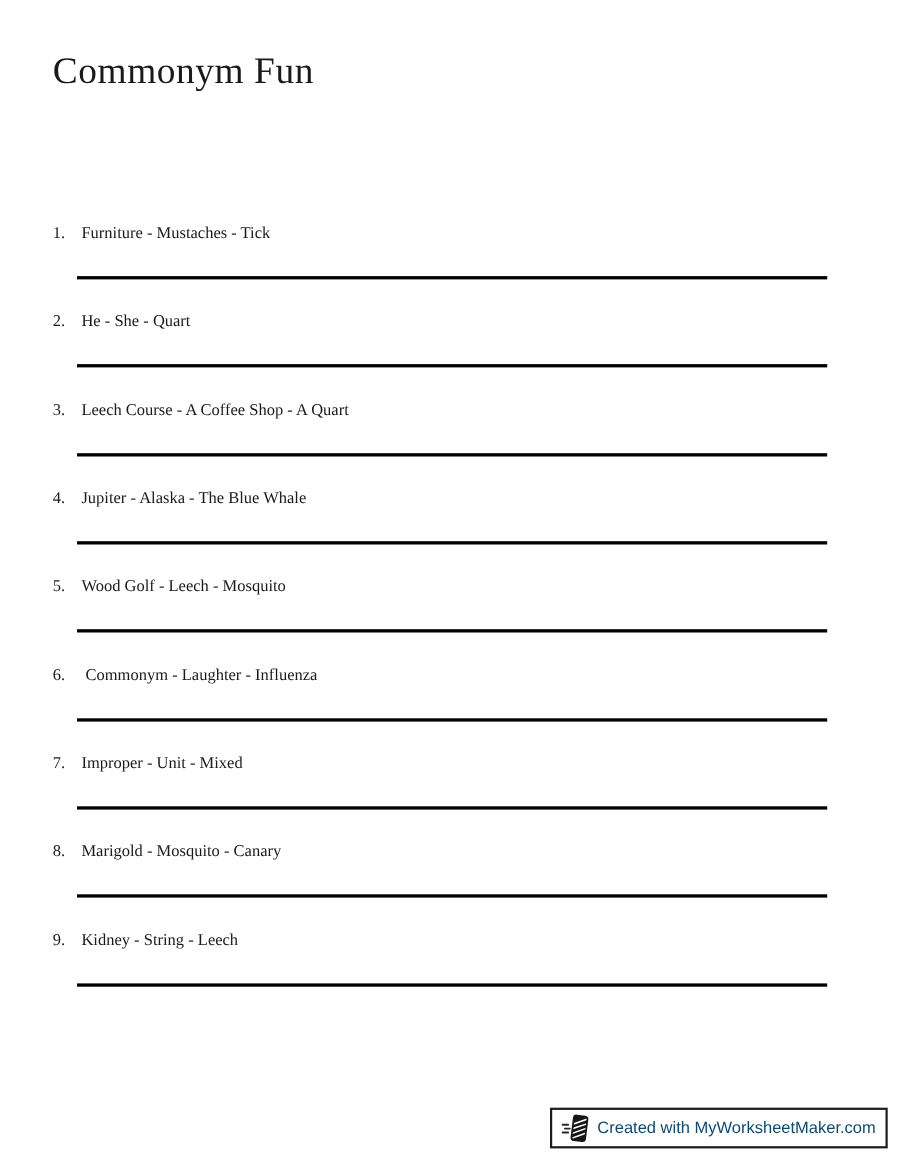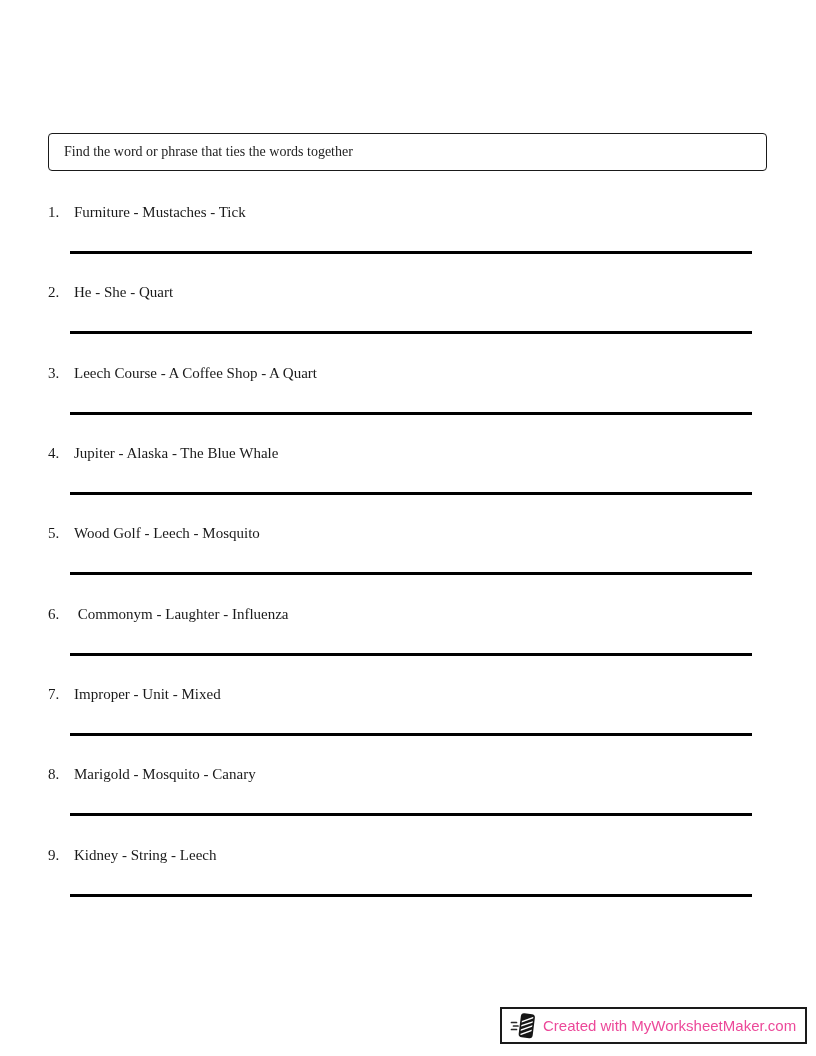--- a/index.html
+++ b/index.html
@@ -81,38 +81,36 @@
     height: 37px;
     box-sizing: border-box;
     border: 2px solid #1a1a1a;
     background: #ffffff;
     display: flex;
     align-items: center;
     padding-left: 8px;
     gap: 7px;
     font-family: "Liberation Sans", sans-serif;
     font-size: 15px;
-    color: #ec4899;
+    color: #0c4a6e;
     text-decoration: none;
     text-align: center;
   }
   .logo {
     display: inline-flex;
     align-items: center;
   }
 </style>
 </head>
 <body>
 
 <div class="page">
 
+  <h1 class="title">Commonym Fun</h1>
 
-  <div class="instructions-box">
-    <span class="instructions-text">Find the word or phrase that ties the words together</span>
-  </div>
 
   <div class="question" style="top:204px">
     <span class="qnum">1.</span>
     <span class="qwords">Furniture - Mustaches - Tick</span>
     <div class="answer-line"></div>
   </div>
 
   <div class="question" style="top:284px">
     <span class="qnum">2.</span>
     <span class="qwords">He - She - Quart</span>

